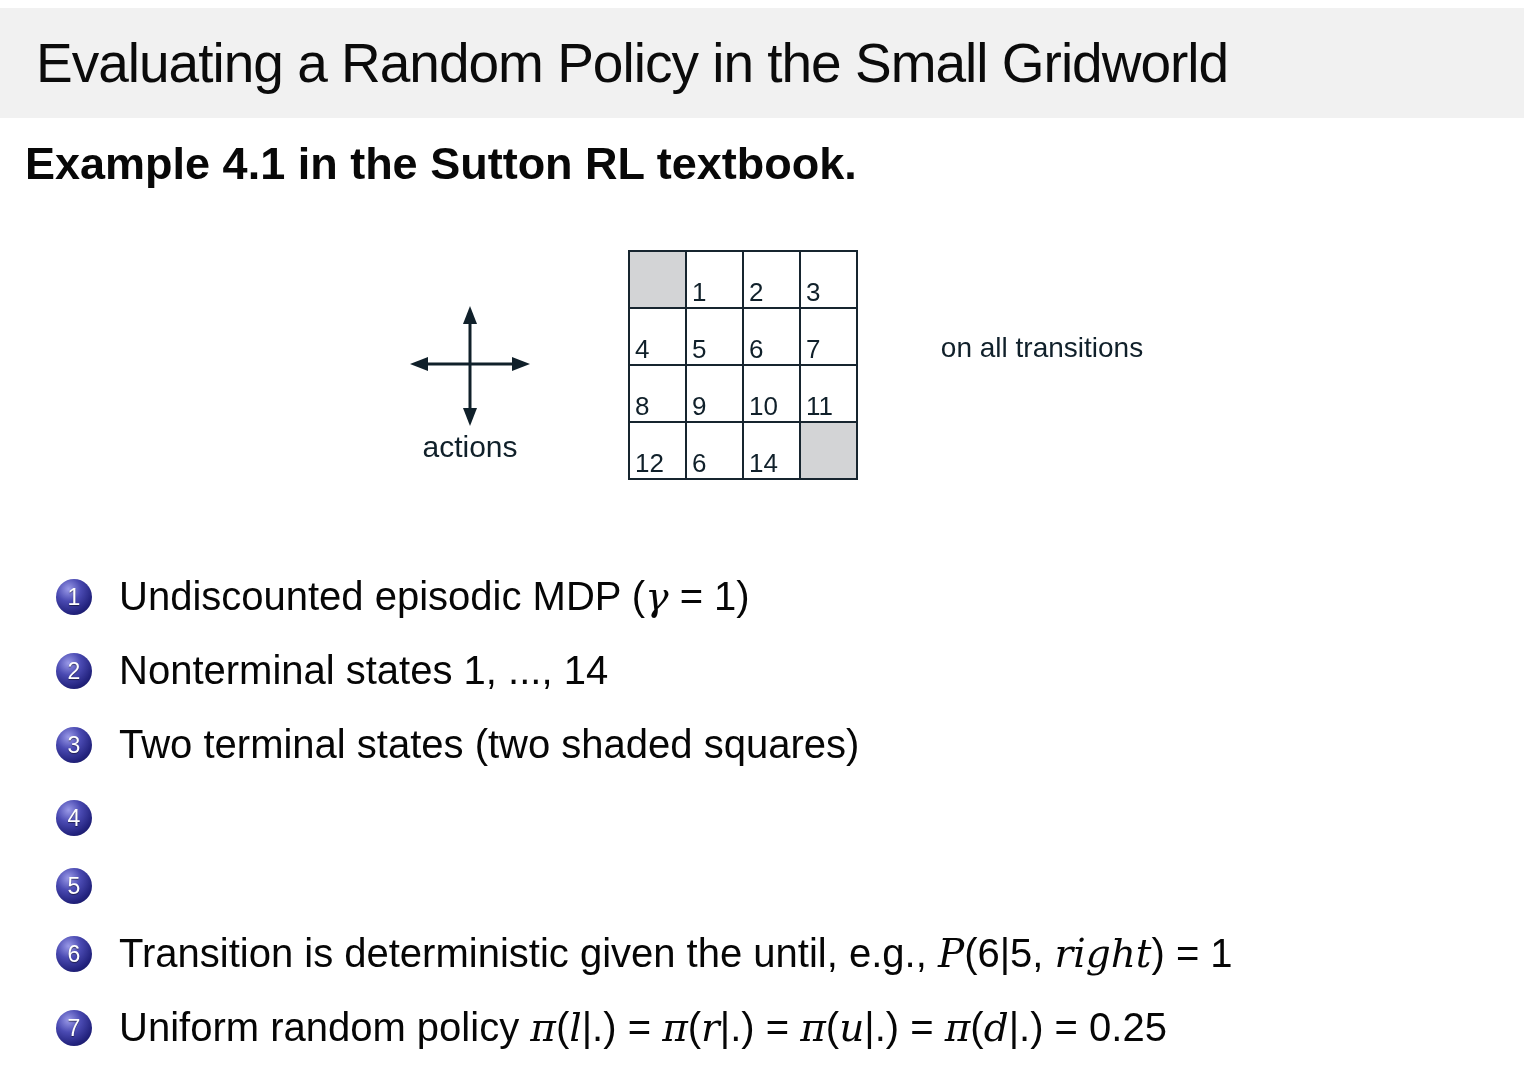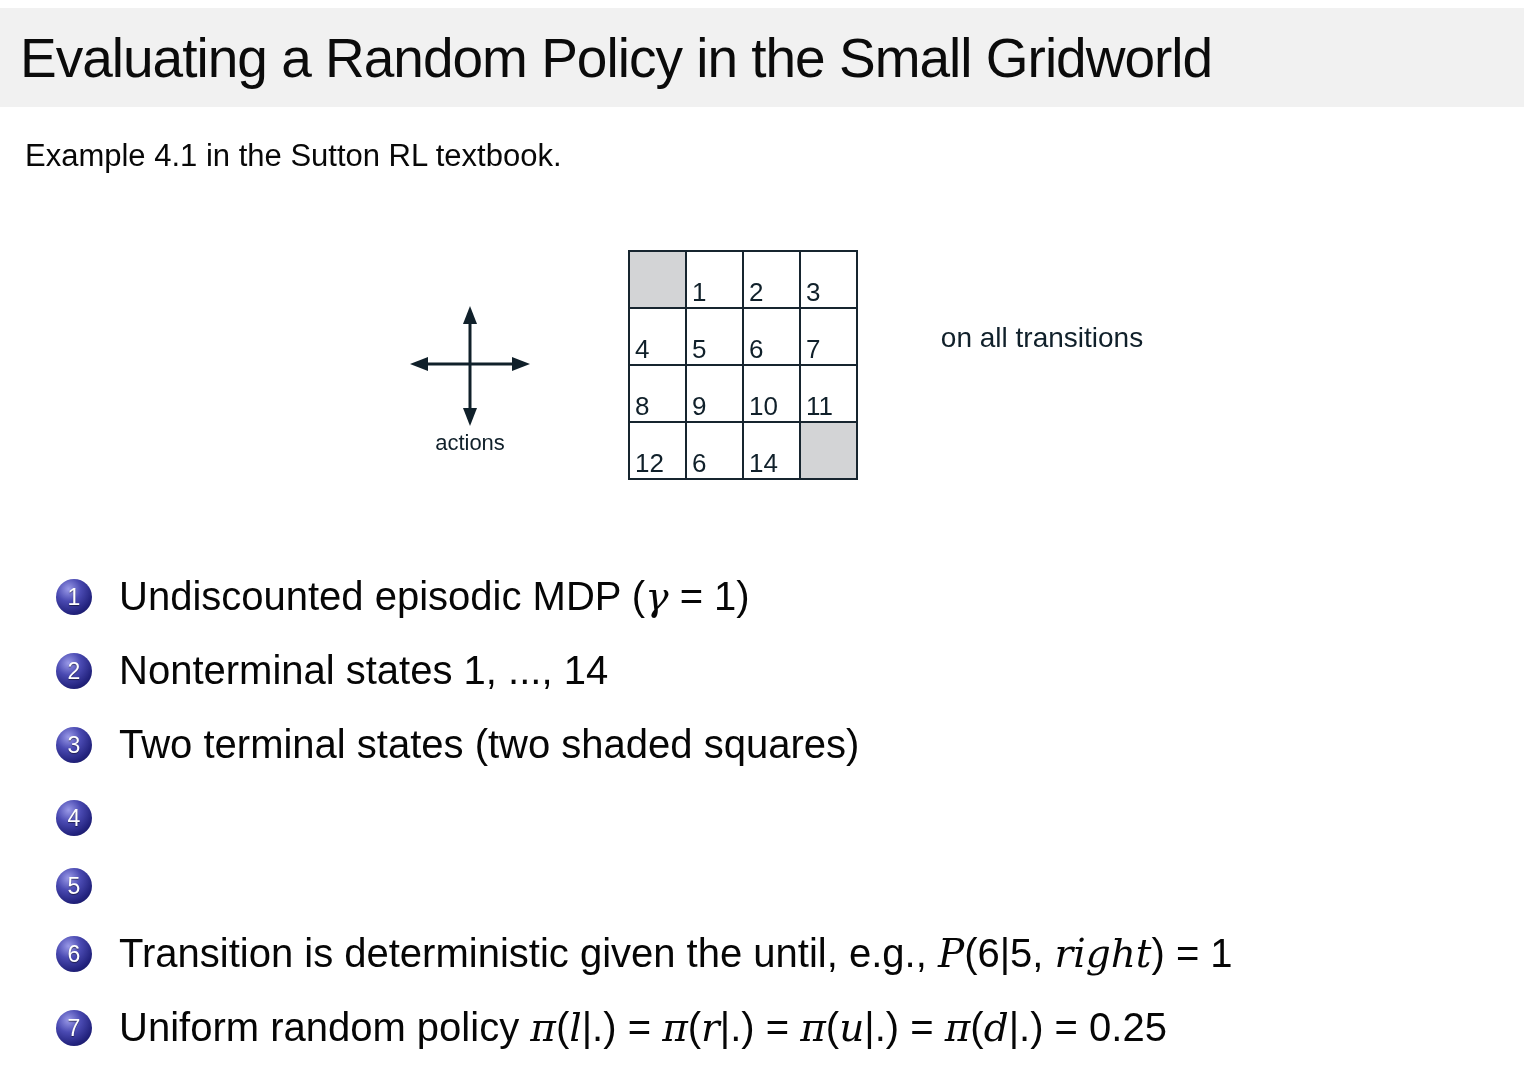--- a/index.html
+++ b/index.html
@@ -3,36 +3,36 @@
 <meta charset="utf-8">
 <style>
   * { margin: 0; padding: 0; box-sizing: border-box; }
   html, body { width: 1524px; height: 1080px; }
   body { background: #ffffff; font-family: "Liberation Sans", sans-serif; color: #000; overflow: hidden; }
 
   .slide { position: relative; width: 1524px; height: 1080px; background: #ffffff; }
 
   
   .titlebar {
-    position: absolute; left: 0; top: 8px; width: 1524px; height: 99px;
-    background: #f1f1f1; display: flex; align-items: center; padding-left: 20px;
+    position: absolute; left: 0; top: 8px; width: 1524px; height: 110px;
+    background: #f1f1f1; display: flex; align-items: center; padding-left: 36px;
   }
   .titlebar h1 {
     font-size: 55px; font-weight: normal; color: #0b0b0b; letter-spacing: -1px;
   }
 
   
   .subtitle {
-    position: absolute; left: 25px; top: 138px; font-size: 31px; color: #080808;
+    position: absolute; left: 25px; top: 138px; font-size: 45px; color: #080808; font-weight: bold;
   }
 
   
   .actions-block { position: absolute; left: 408px; top: 306px; width: 124px; text-align: center; }
   .actions-block svg { display: block; margin: 0 auto; }
-  .actions-label { font-size: 22px; color: #10202a; margin-top: 4px; }
+  .actions-label { font-size: 30px; color: #10202a; margin-top: 4px; }
 
   .gridworld {
     position: absolute; left: 628px; top: 250px;
     display: grid; grid-template-columns: repeat(4, 57px); grid-auto-rows: 57px;
     border-top: 2px solid #17252f; border-left: 2px solid #17252f;
     background: #ffffff;
   }
   .cell {
     border-right: 2px solid #17252f; border-bottom: 2px solid #17252f;
     position: relative; background: #ffffff;
@@ -42,21 +42,21 @@
     position: absolute; left: 5px; bottom: 0px; font-size: 26px; color: #10202a; line-height: 1.1;
   }
 
   .reward { position: absolute; left: 892px; top: 320px; width: 300px; text-align: center; color: #10202a; }
   .reward-formula {
     font-family: "DejaVu Serif", "Liberation Serif", serif;
     font-size: 37px; white-space: pre;
   }
   .reward-formula .mvar { font-style: italic; }
   .reward-formula sub { font-size: 24px; font-style: italic; }
-  .reward-caption { font-size: 28px; margin-top: 2px; font-family: "Liberation Sans", sans-serif; }
+  .reward-caption { font-size: 28px; margin-top: 12px; font-family: "Liberation Sans", sans-serif; }
 
   
   .points {
     position: absolute; left: 56px; top: 572px; width: 1450px;
     list-style: none; display: flex; flex-direction: column; gap: 25px;
   }
   .points li { display: flex; align-items: flex-start; gap: 27px; font-size: 40px; line-height: 1.22; color: #060606; white-space: pre-wrap; }
   .badge {
     flex: 0 0 36px; width: 36px; height: 36px; border-radius: 50%;
     margin-top: 7px;

